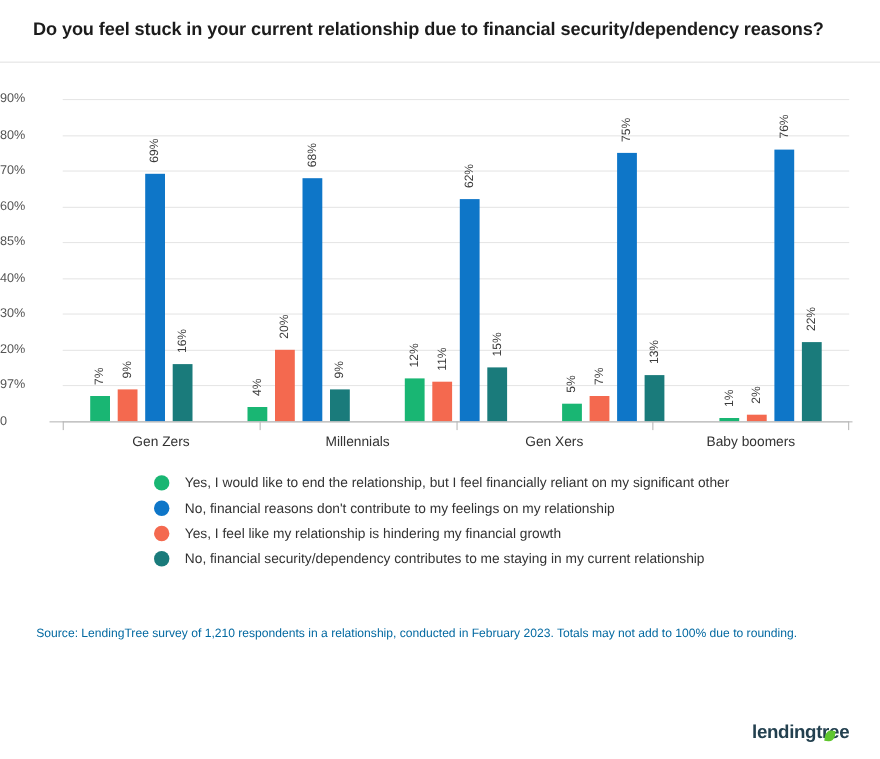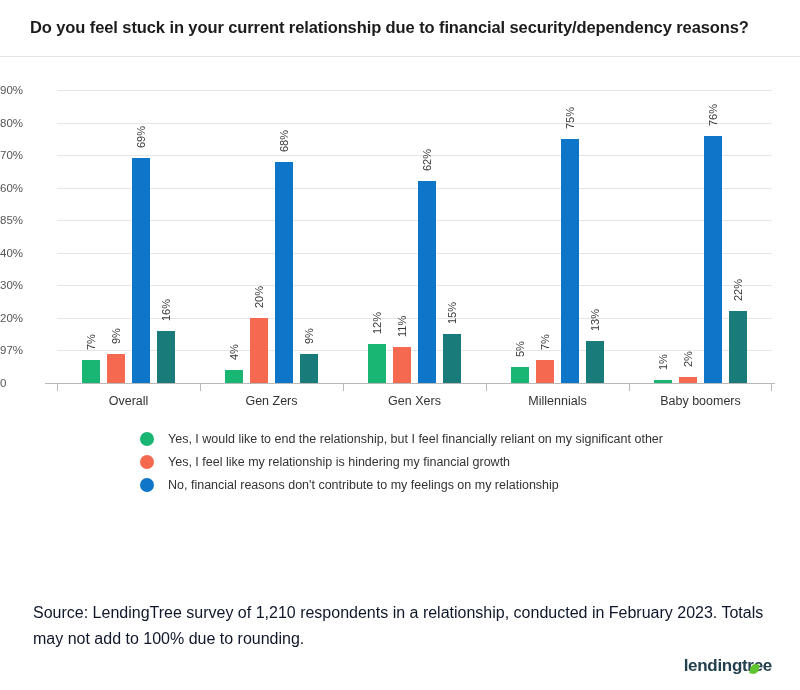--- a/index.html
+++ b/index.html
@@ -194,24 +194,24 @@
   .legend-text {
     margin-left: 14px;
     font-size: 12.5px;
     color: #333333;
   }
 
   
   .source {
     position: absolute;
     left: 33px;
-    top: 600px;
+    top: 568px;
     width: 735px;
-    font-size: 16px;
-    color: #0f172a;
+    font-size: 11px;
+    color: #0369a1;
     line-height: 1.6;
   }
 
   
   .footer {
     position: absolute;
     left: 0;
     bottom: 0;
     width: 800px;
     height: 44px;
@@ -373,40 +373,43 @@
               <div class="bar" style="height: 71.6222px; background: rgb(26, 123, 123);"></div>
             </div>
           </div>
         </div>
       </div>
   </div>
 
   <div class="axis-row">
     <div class="axis-line"></div>
     <div class="axis-labels" id="axis-labels">
-        <div class="axis-cat"><div class="tick-mark" style="left: 0px;"></div><span>Overall</span></div>
         <div class="axis-cat"><div class="tick-mark" style="left: 0px;"></div><span>Gen Zers</span></div>
+        <div class="axis-cat"><div class="tick-mark" style="left: 0px;"></div><span>Millennials</span></div>
         <div class="axis-cat"><div class="tick-mark" style="left: 0px;"></div><span>Gen Xers</span></div>
-        <div class="axis-cat"><div class="tick-mark" style="left: 0px;"></div><span>Millennials</span></div>
         <div class="axis-cat"><div class="tick-mark" style="left: 0px;"></div><div class="tick-mark" style="right: 0px;"></div><span>Baby boomers</span></div>
       </div>
   </div>
 
   <div class="legend" id="legend">
       <div class="legend-item" style="margin-left: 140px; align-items: flex-end;">
         <span class="legend-dot" style="background: rgb(25, 182, 115);"></span>
         <span class="legend-text">Yes, I would like to end the relationship, but I feel financially reliant on my significant other</span>
       </div>
       <div class="legend-item" style="margin-left: 140px;">
+        <span class="legend-dot" style="background: rgb(14, 118, 200);"></span>
+        <span class="legend-text">No, financial reasons don't contribute to my feelings on my relationship</span>
+      </div>
+      <div class="legend-item" style="margin-left: 140px;">
         <span class="legend-dot" style="background: rgb(244, 105, 79);"></span>
         <span class="legend-text">Yes, I feel like my relationship is hindering my financial growth</span>
       </div>
       <div class="legend-item" style="margin-left: 140px;">
-        <span class="legend-dot" style="background: rgb(14, 118, 200);"></span>
-        <span class="legend-text">No, financial reasons don't contribute to my feelings on my relationship</span>
+        <span class="legend-dot" style="background: rgb(26, 123, 123);"></span>
+        <span class="legend-text">No, financial security/dependency contributes to me staying in my current relationship</span>
       </div>
     </div>
 
   <div class="source">Source: LendingTree survey of 1,210 respondents in a relationship, conducted in February 2023. Totals may not add to 100% due to rounding.</div>
 
   <div class="footer">
     <div class="logo">
       <span class="logo-text">lendingtree</span>
     </div>
     <div class="logo-leaf"></div>

